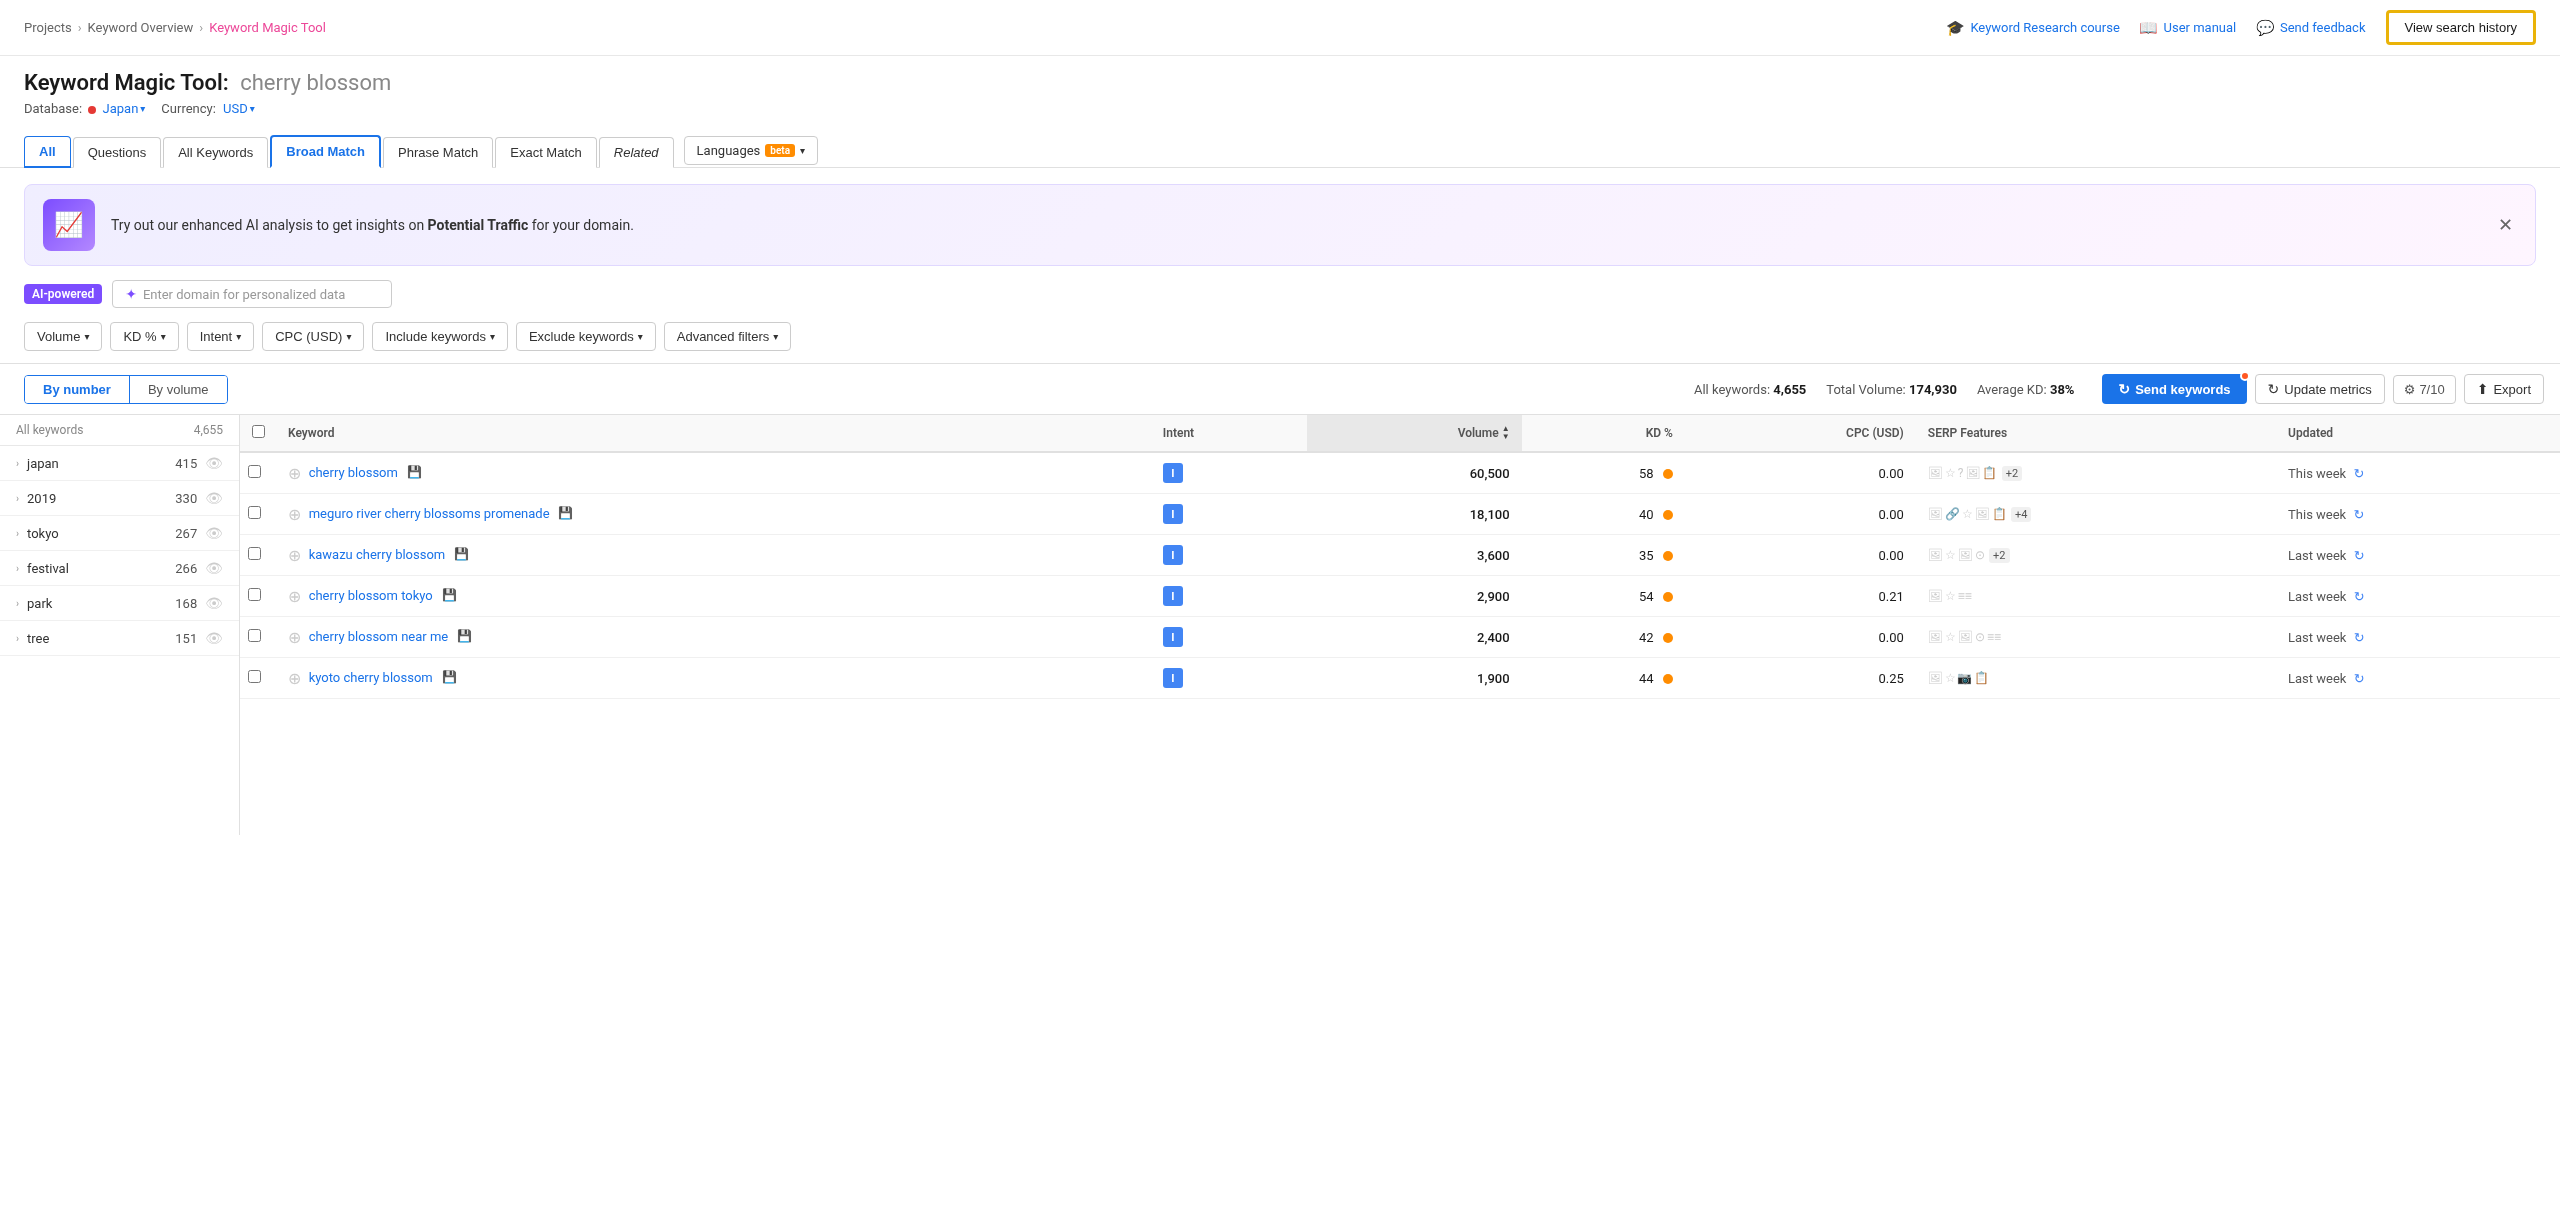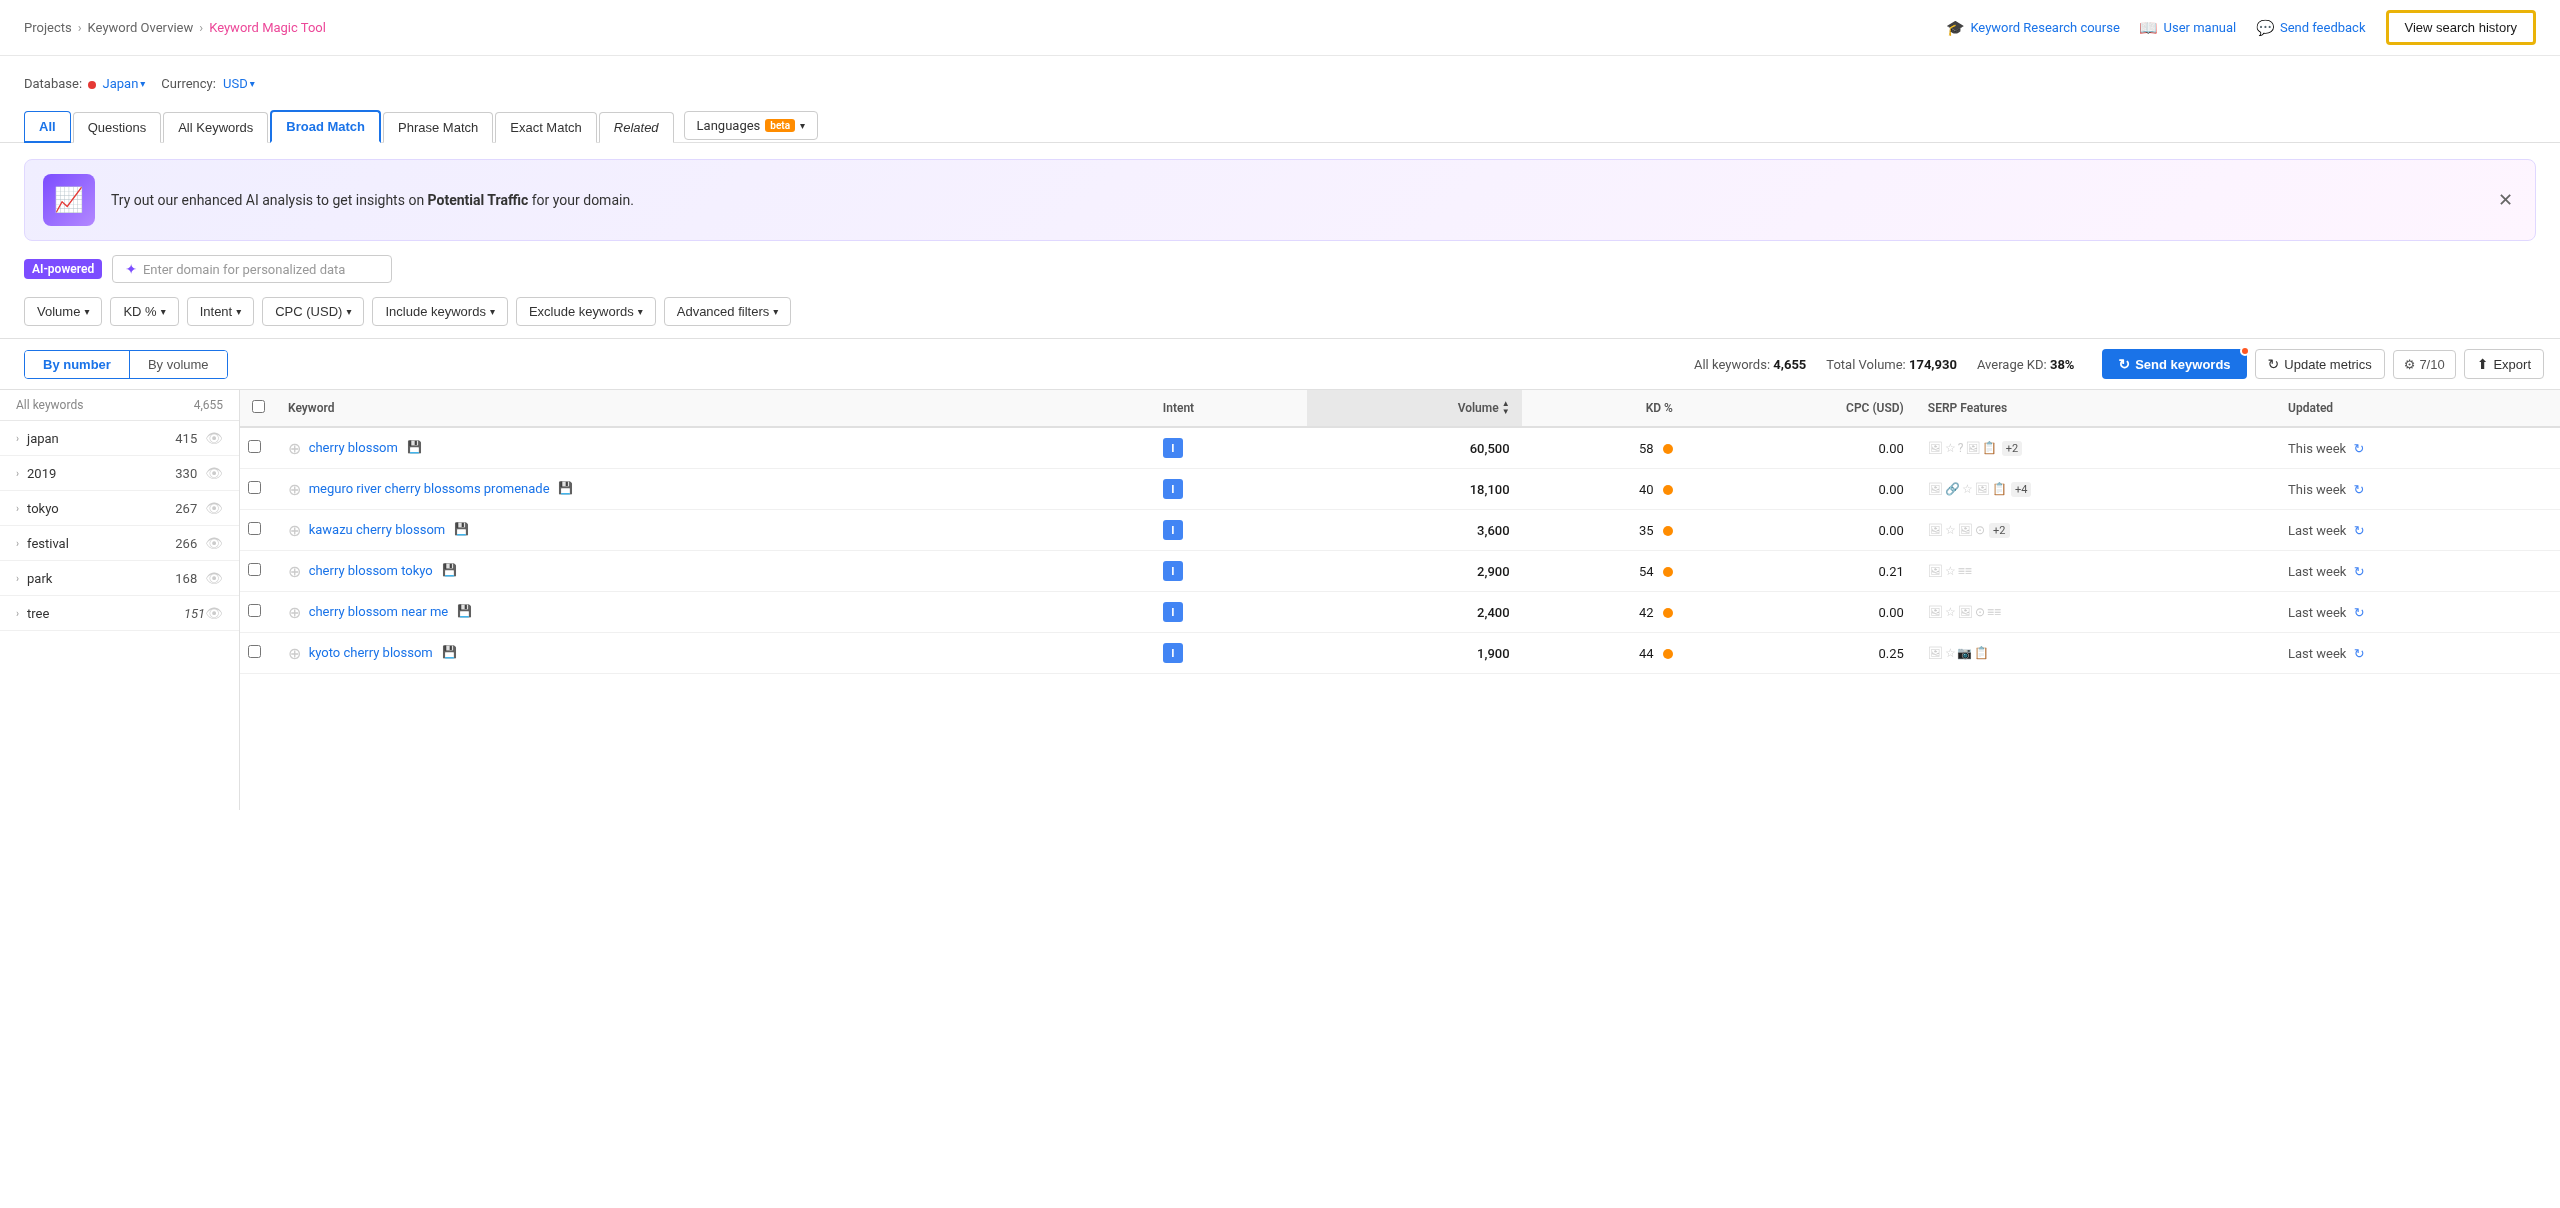--- a/index.html
+++ b/index.html
@@ -29,20 +29,24 @@
       <span style="font-size:15px;">💬</span>
       <span>Send feedback</span>
     </a>
     <button style="background:#fff;border:3px solid #eab308;border-radius:4px;padding:7px 16px;font-size:13px;cursor:pointer;color:#1a1a1a;">
       <span>View search history</span>
     </button>
   </div>
 </div>
 
 <div style="padding:14px 24px 6px;">
+  <div style="font-size:22px;font-weight:600;">
+    <span>Keyword Magic Tool:</span>
+    <span style="color:#888;font-weight:400;margin-left:6px;">cherry blossom</span>
+  </div>
   <div style="display:flex;align-items:center;gap:16px;margin-top:6px;font-size:13px;color:#555;">
     <span>
       <span>Database:</span>
       <span style="display:inline-block;width:8px;height:8px;border-radius:50%;background:#e53935;margin:0 3px;vertical-align:middle;"></span>
       <a href="#" style="color:#1a73e8;text-decoration:none;display:inline-flex;align-items:center;gap:2px;">
         <span>Japan</span>
         <span style="font-size:10px;">▾</span>
       </a>
     </span>
     <span>
@@ -174,21 +178,21 @@
   </div>
           <div style="display: flex; align-items: center; padding: 9px 16px; cursor: pointer; border-bottom: 1px solid rgb(240, 240, 240);">
     <span style="color:#999;font-size:10px;margin-right:8px;">›</span>
     <span style="flex:1;font-size:13px;color:#333;">park</span>
     <span style="font-size:13px;color:#555;margin-right:8px;">168</span>
     <span style="color:#ccc;font-size:14px;cursor:pointer;" title="Preview">👁</span>
   </div>
           <div style="display: flex; align-items: center; padding: 9px 16px; cursor: pointer; border-bottom: 1px solid rgb(240, 240, 240);">
     <span style="color:#999;font-size:10px;margin-right:8px;">›</span>
     <span style="flex:1;font-size:13px;color:#333;">tree</span>
-    <span style="font-size:13px;color:#555;margin-right:0;font-style:italic;">151</span>
+    <span style="font-size:13px;color:#555;margin-right:8px;">151</span>
     <span style="color:#ccc;font-size:14px;cursor:pointer;" title="Preview">👁</span>
   </div>
         </div>
     </div>
 
     <div style="flex:1;overflow-x:auto;overflow-y:auto;">
       <table style="width:100%;border-collapse:collapse;font-size:13px;">
         <thead>
           <tr style="background:#f9f9f9;border-bottom:2px solid #e0e0e0;">
             <th style="width:36px;padding:10px 8px;"><input type="checkbox" style=""></th>

